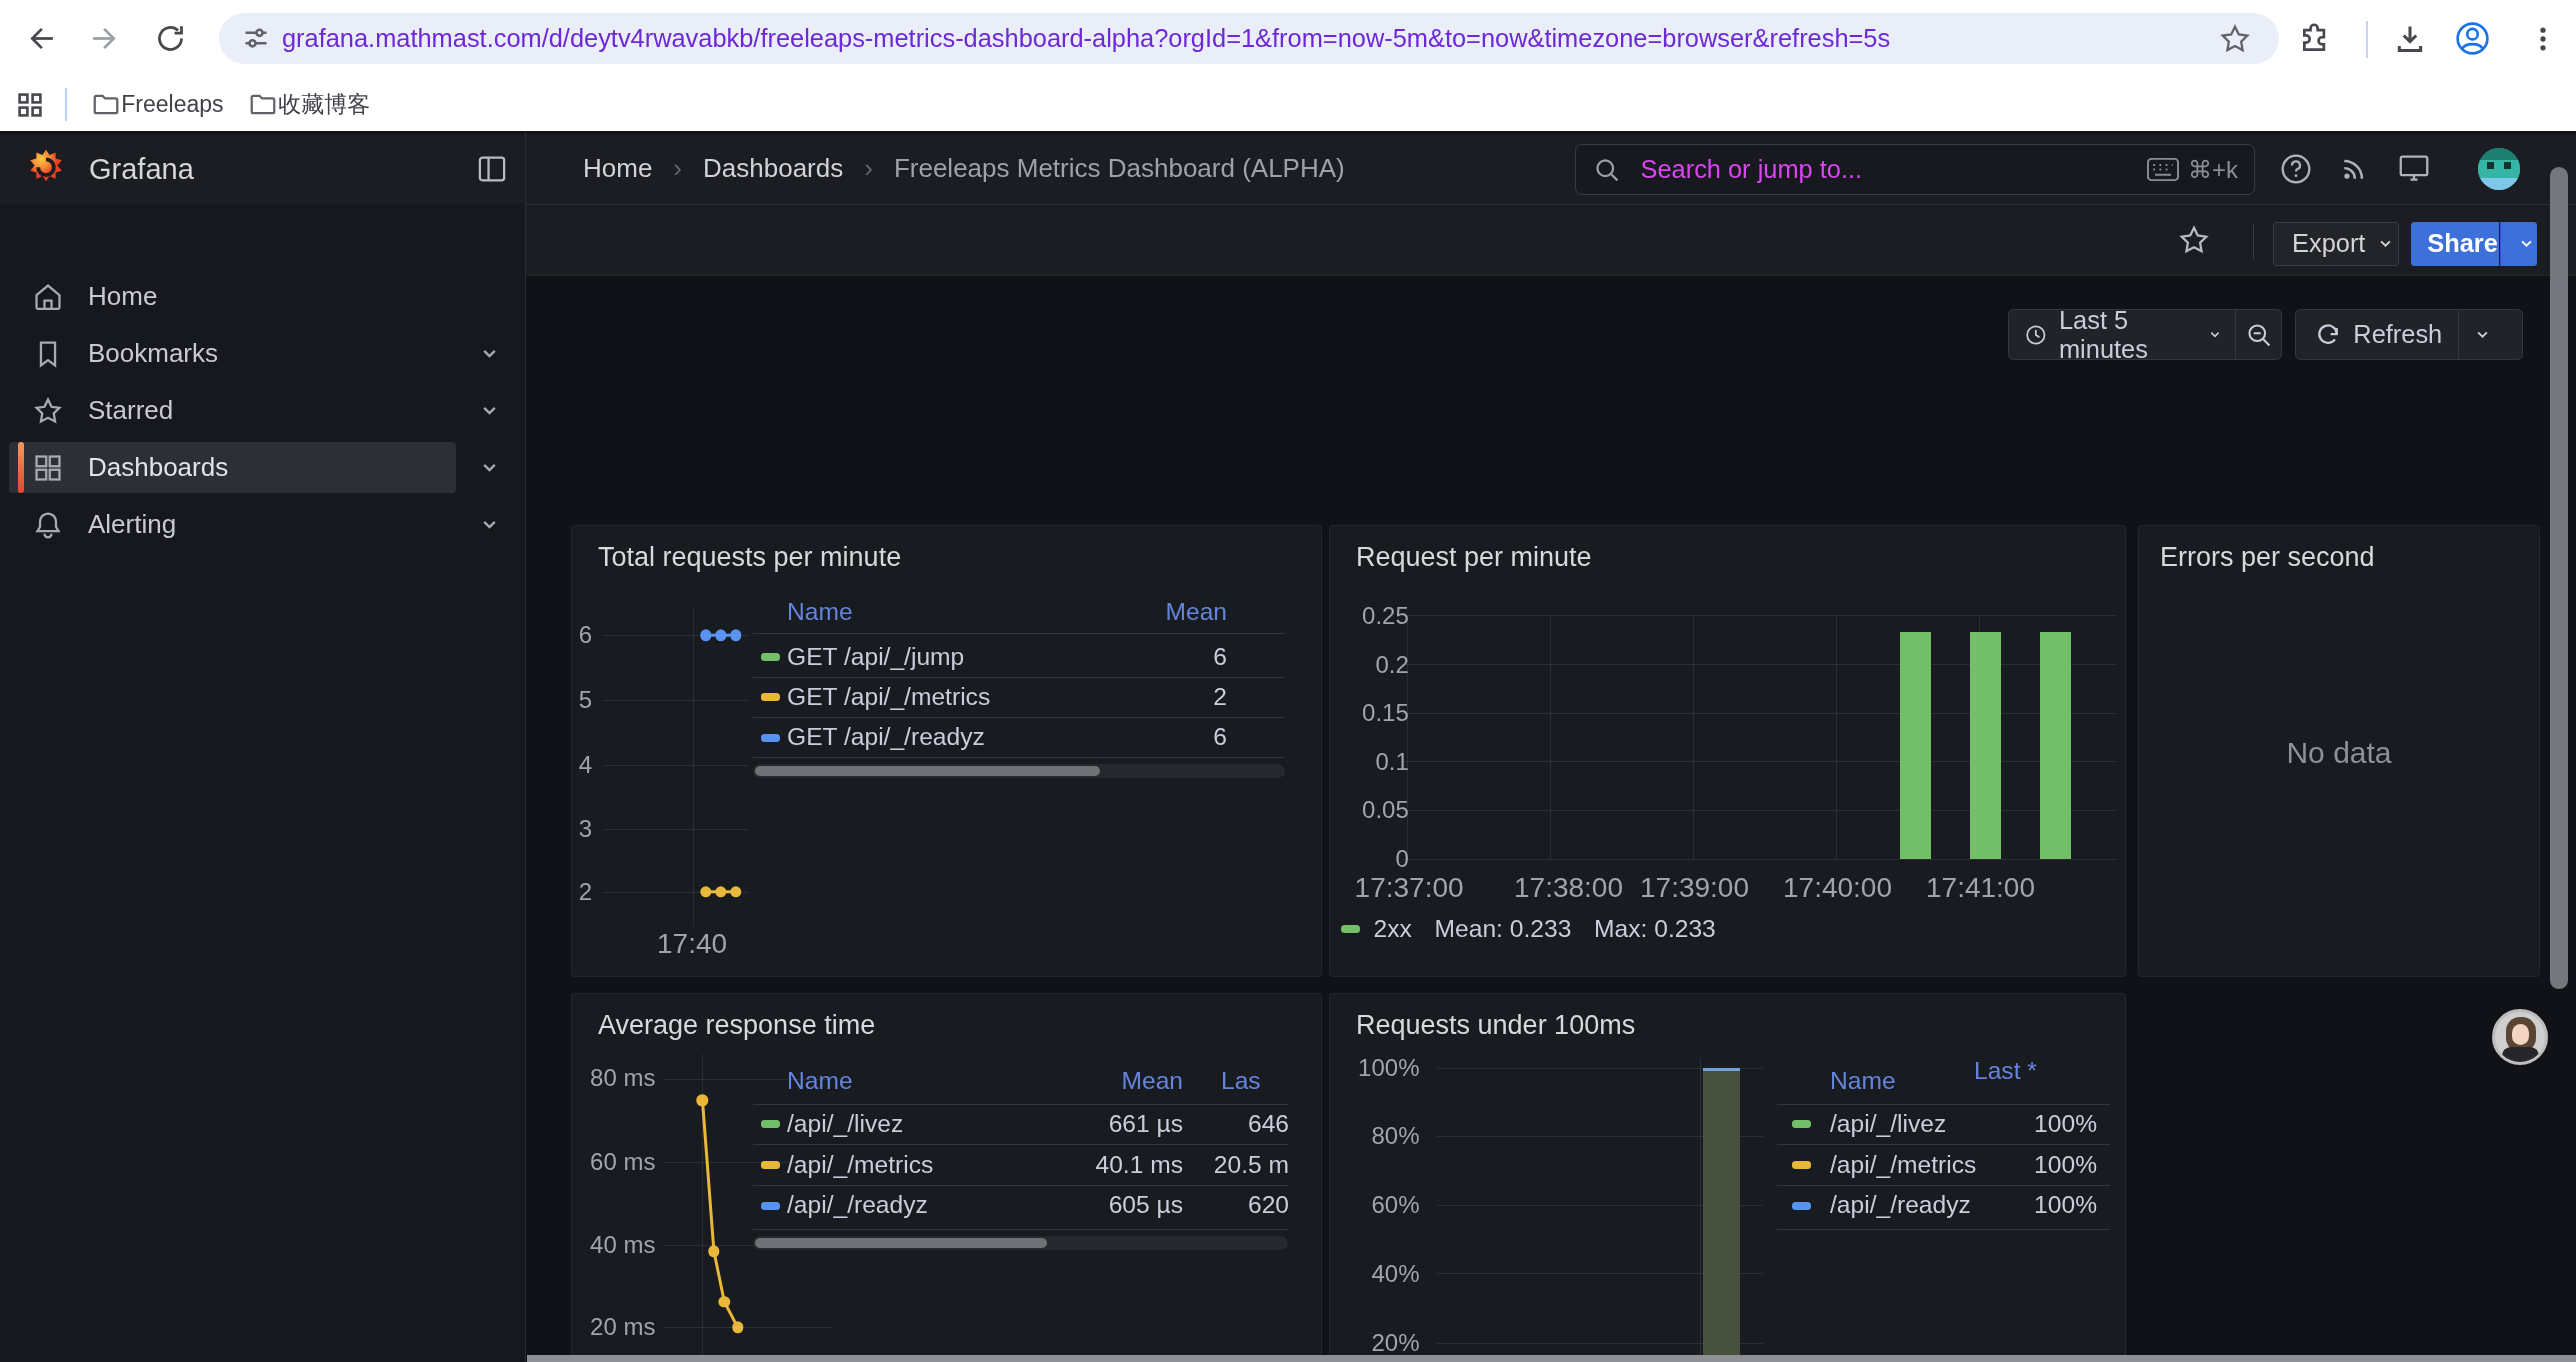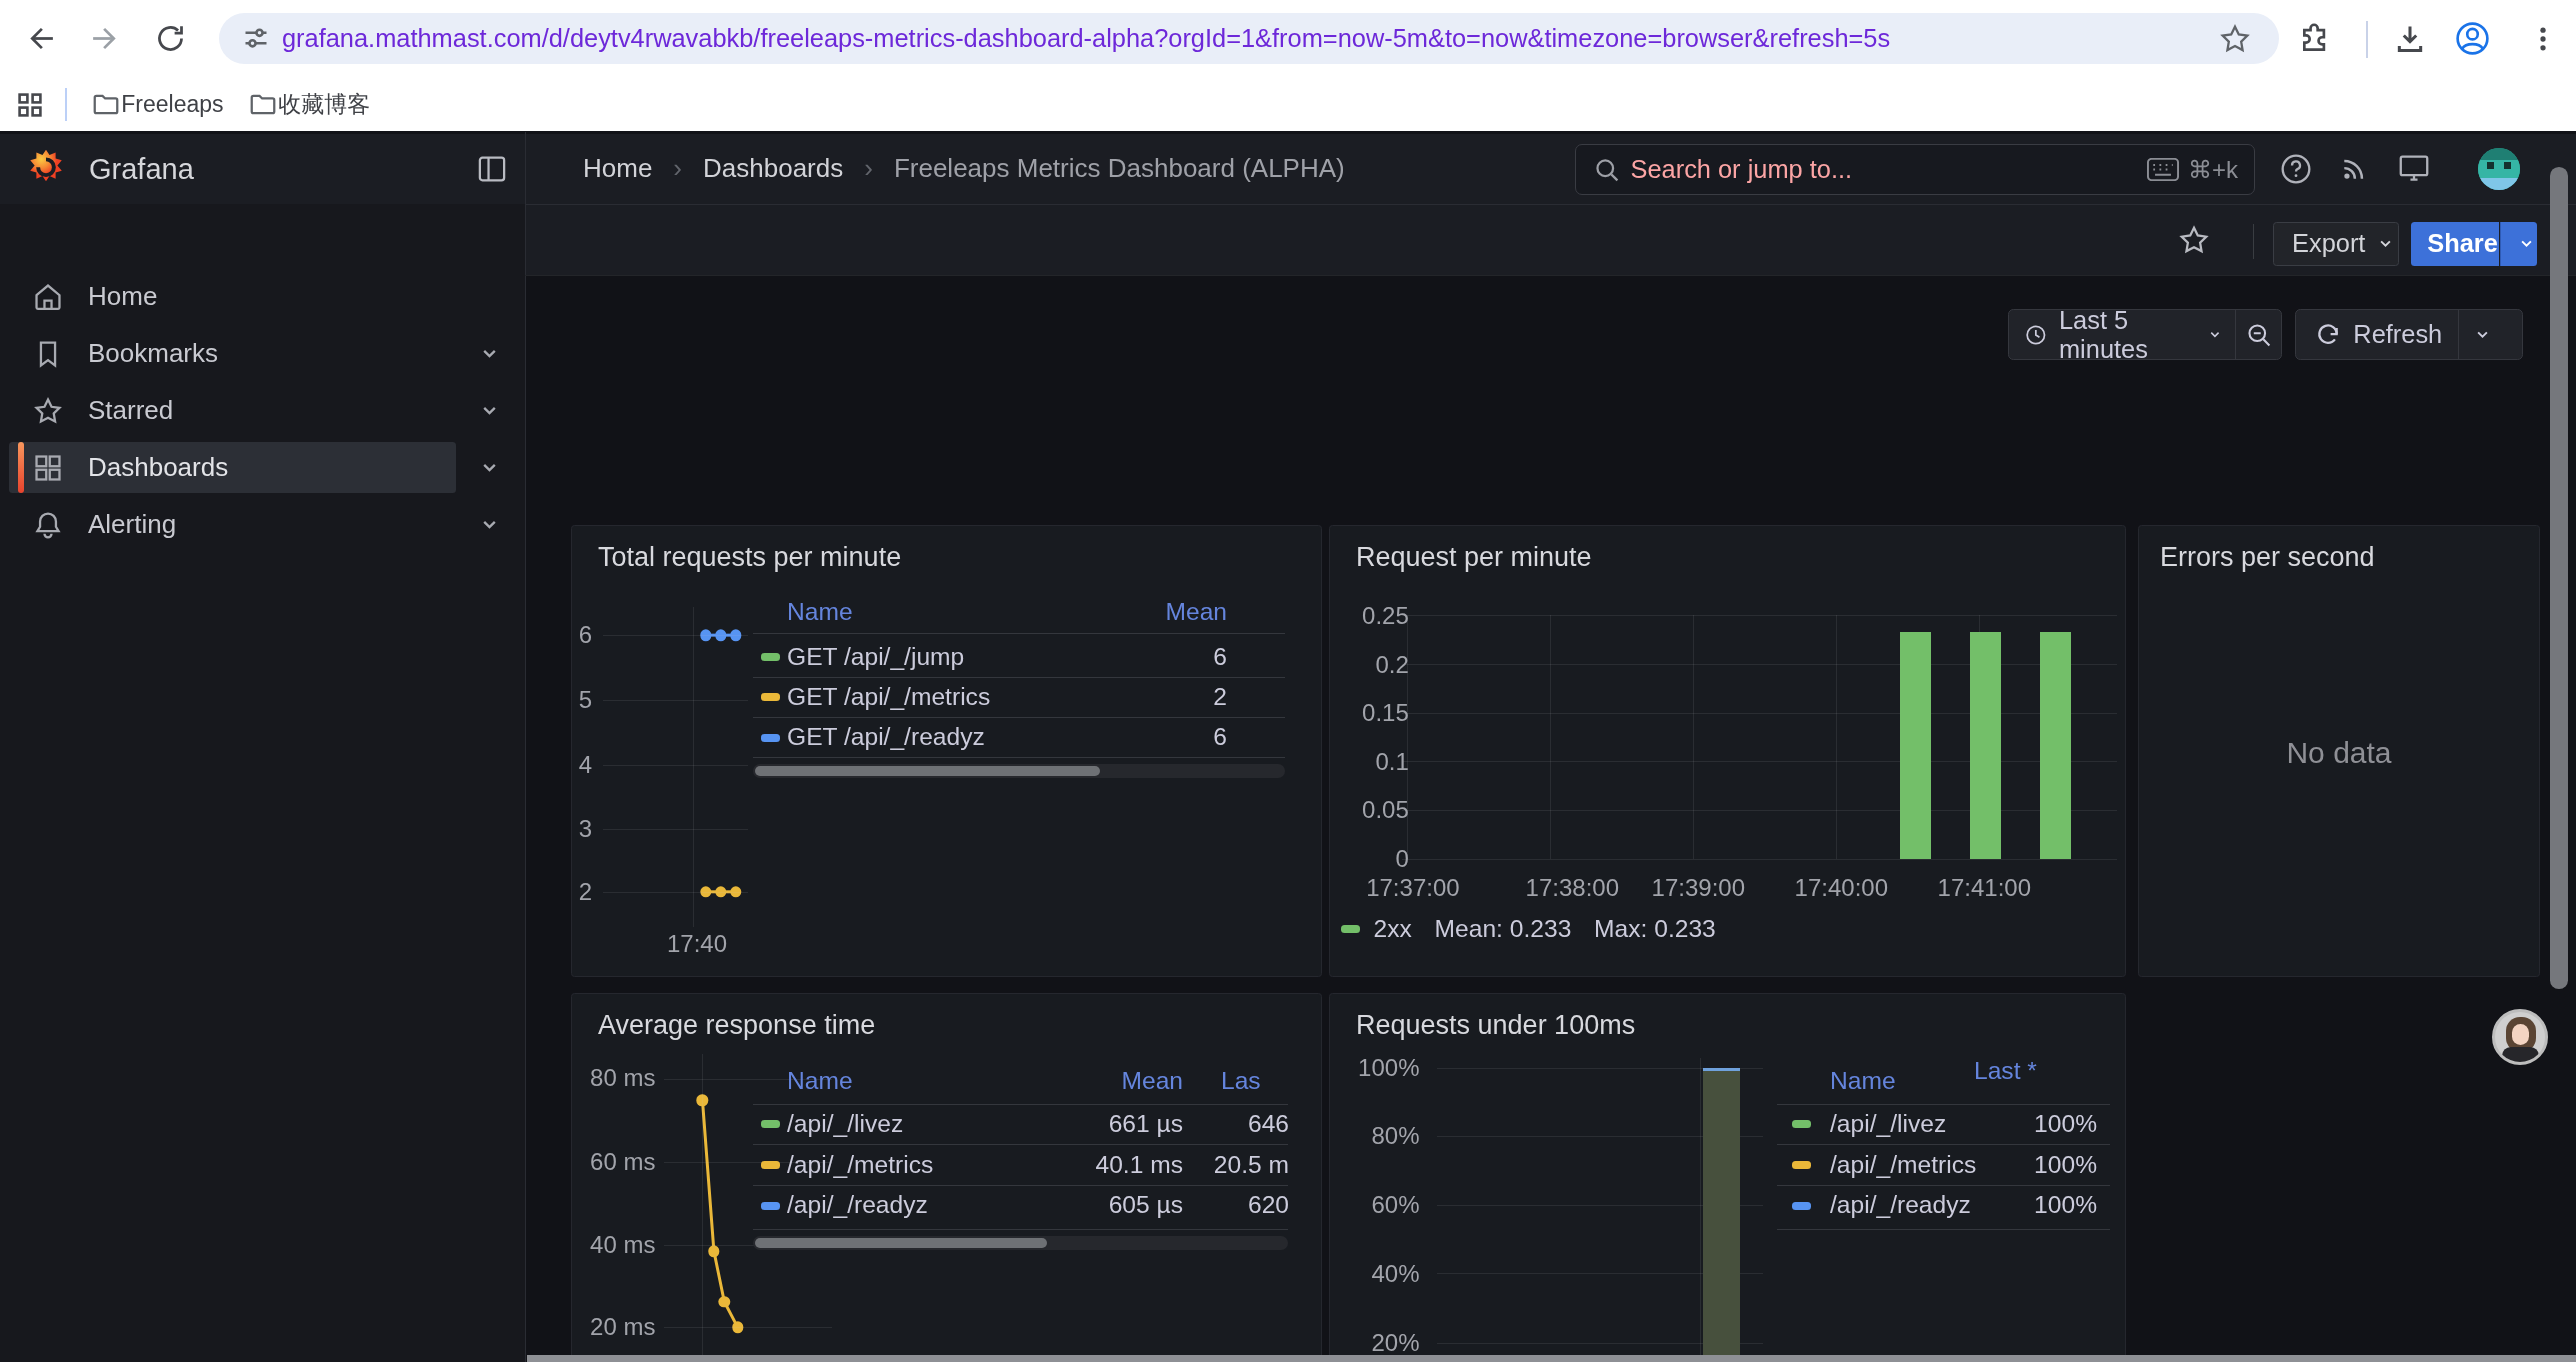--- a/index.html
+++ b/index.html
@@ -34,21 +34,21 @@
   #gf-content { position:absolute; left:526px; top:144px; width:2050px; height:1087px; background:#111217; }
 
   .nav-icon-btn { position:absolute; width:39px; height:39px; top:16px; display:flex; align-items:center; justify-content:center; border-radius:5.3px; cursor:pointer; color:#b0b2ba; }
   #brand-label { position:absolute; left:89px; top:19px; font-size:29px; color:#d6d7db; cursor:pointer; }
   .crumb { font-size:26px; color:#d2d3d8; cursor:pointer; }
   .crumb-sep { font-size:26px; color:#62656c; }
   .crumb-current { font-size:26px; color:#9fa1a8; }
   #breadcrumb { position:absolute; left:583px; top:0; height:70px; display:flex; align-items:center; gap:21px; }
 
   #search-box { position:absolute; left:1575px; top:10.5px; width:680px; height:51px; background:#17191f; border:0.9px solid #3a3c43; border-radius:7px; display:flex; align-items:center; cursor:text; }
-  #search-placeholder { font-size:25.4px; color:#fca5a5; margin-left:11px; flex:1; }
+  #search-placeholder { font-size:25.4px; color:#d946ef; margin-left:21px; flex:1; }
   #search-shortcut { display:flex; align-items:center; gap:8.8px; margin-right:16px; color:#8b8d94; font-size:24px; }
 
   
   .gf-btn { position:absolute; top:16.7px; height:44px; border-radius:3.5px; display:flex; align-items:center; justify-content:center; cursor:pointer; font-size:25.4px;padding-left:15px; }
   .btn-secondary { background:#222429; border:0.9px solid #3a3d44; color:#d3d4d9; }
   .btn-primary { background:#3d71d9; color:#ffffff; font-weight:700; }
 
   
   .time-btn { position:absolute; height:51px; background:#212329; border:0.9px solid #35373e; border-radius:5.3px; display:flex; align-items:center; color:#ccccdc; font-size:25.4px; cursor:pointer; }
   .time-sep { width:0.9px; height:49px; background:#35373e; }
@@ -57,21 +57,21 @@
   .panel { position:absolute; background:#181b20; border:0.9px solid #25272e; border-radius:3.5px;margin-left:16px; }
   .panel-title { position:absolute; left:26px; top:16px; font-size:27px; font-weight:500; color:#d8d9de; cursor:pointer; white-space:nowrap; }
   .plot { position:absolute; }
   .grid-h { position:absolute; left:0; width:100%; height:0.9px; background:rgba(204,204,220,0.10); }
   .grid-v { position:absolute; top:0; height:100%; width:0.9px; background:rgba(204,204,220,0.10); }
   .dot { position:absolute; width:11.4px; height:11.4px; border-radius:50%; transform:translate(-50%,-50%); }
   .bar { position:absolute; bottom:0; }
   .bar-cap { position:absolute; left:0; top:0; width:100%; height:3.5px; }
   .line-svg { position:absolute; left:0; top:0; width:100%; height:100%; overflow:visible; }
   .ytick { position:absolute; font-size:24px; color:#a2a4ab; text-align:right; height:30px; line-height:30px; }
-  .xtick { position:absolute; font-size:24px; color:#a2a4ab; text-align:right; height:30px; line-height:30px; }
+  .xtick { position:absolute; font-size:28px; color:#a2a4ab; text-align:center; height:30px; line-height:30px; }
 
   .lg-header { position:absolute; font-size:24.6px; font-weight:500; color:#6585dd; cursor:pointer; }
   .lg-name { position:absolute; font-size:24.6px; color:#ccccdc; cursor:pointer; white-space:nowrap; overflow:hidden; }
   .lg-val { position:absolute; font-size:24.6px; color:#ccccdc; text-align:right; }
   .lg-sep { position:absolute; height:0.9px; background:#34373d; }
   .swatch { position:absolute; width:19px; height:8px; border-radius:3.5px; }
   .hscroll-track { position:absolute; height:14px; background:#26282d; border-radius:7px; }
   .hscroll-thumb { position:absolute; height:10.5px; top:1.8px; background:#6e7175; border-radius:5.3px; cursor:pointer; }
 
   #no-data { position:absolute; left:0; top:210px; width:100%; text-align:center; font-size:30px; color:#8f9096; }

